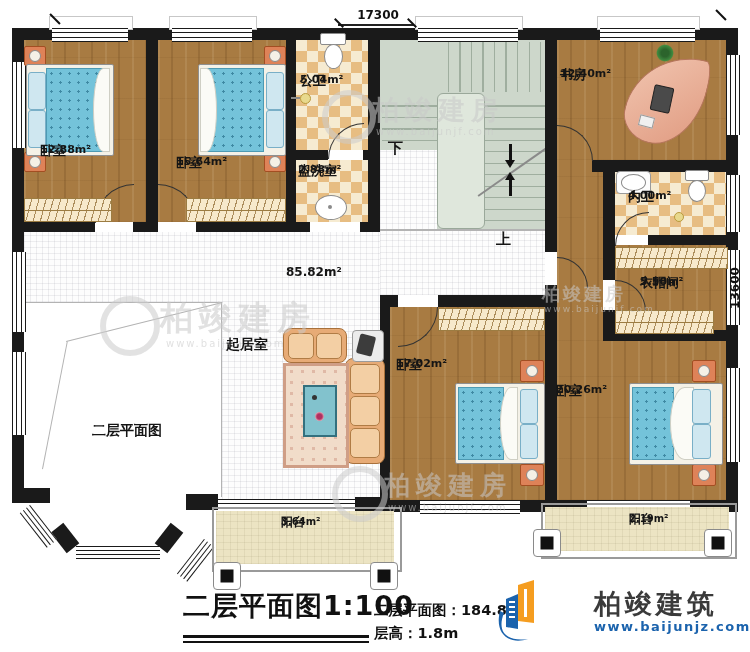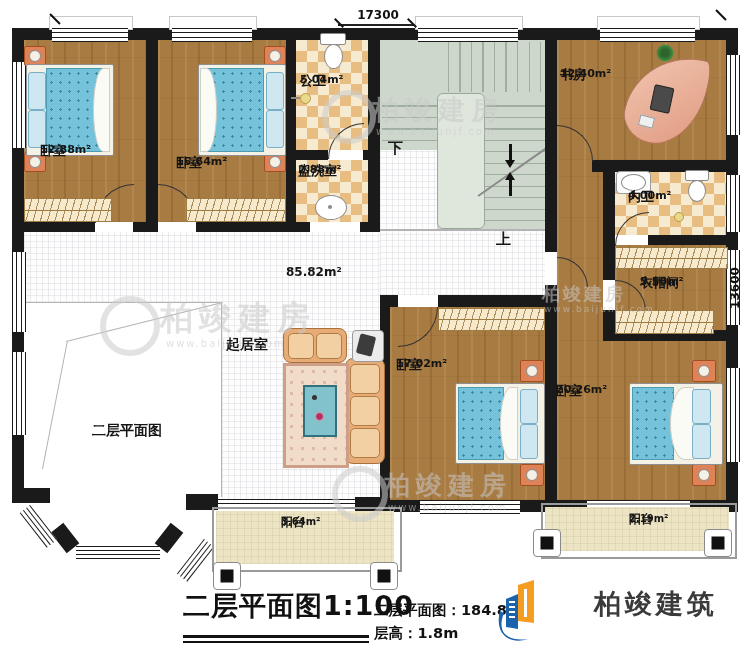--- a/index.html
+++ b/index.html
@@ -380,14 +380,15 @@
       <polygon points="24,8 40,3 40,46 24,44" fill="#f59d20"></polygon>
       <rect x="30" y="12" width="3" height="28" fill="#ffffff"></rect>
       <polygon points="12,22 24,17 24,52 12,50" fill="#1b63ad"></polygon>
       <rect x="15" y="24" width="6" height="2" fill="#ffffff"></rect>
       <rect x="15" y="29" width="6" height="2" fill="#ffffff"></rect>
       <rect x="15" y="34" width="6" height="2" fill="#ffffff"></rect>
       <rect x="15" y="39" width="6" height="2" fill="#ffffff"></rect>
     </svg>
   </div>
   <b class="brand-name" style="left:594px;top:586px;">柏竣建筑</b>
+  <b class="brand-url" style="left:594px;top:619px;">www.baijunjz.com</b>
 
 </div>
 
 </body></html>

